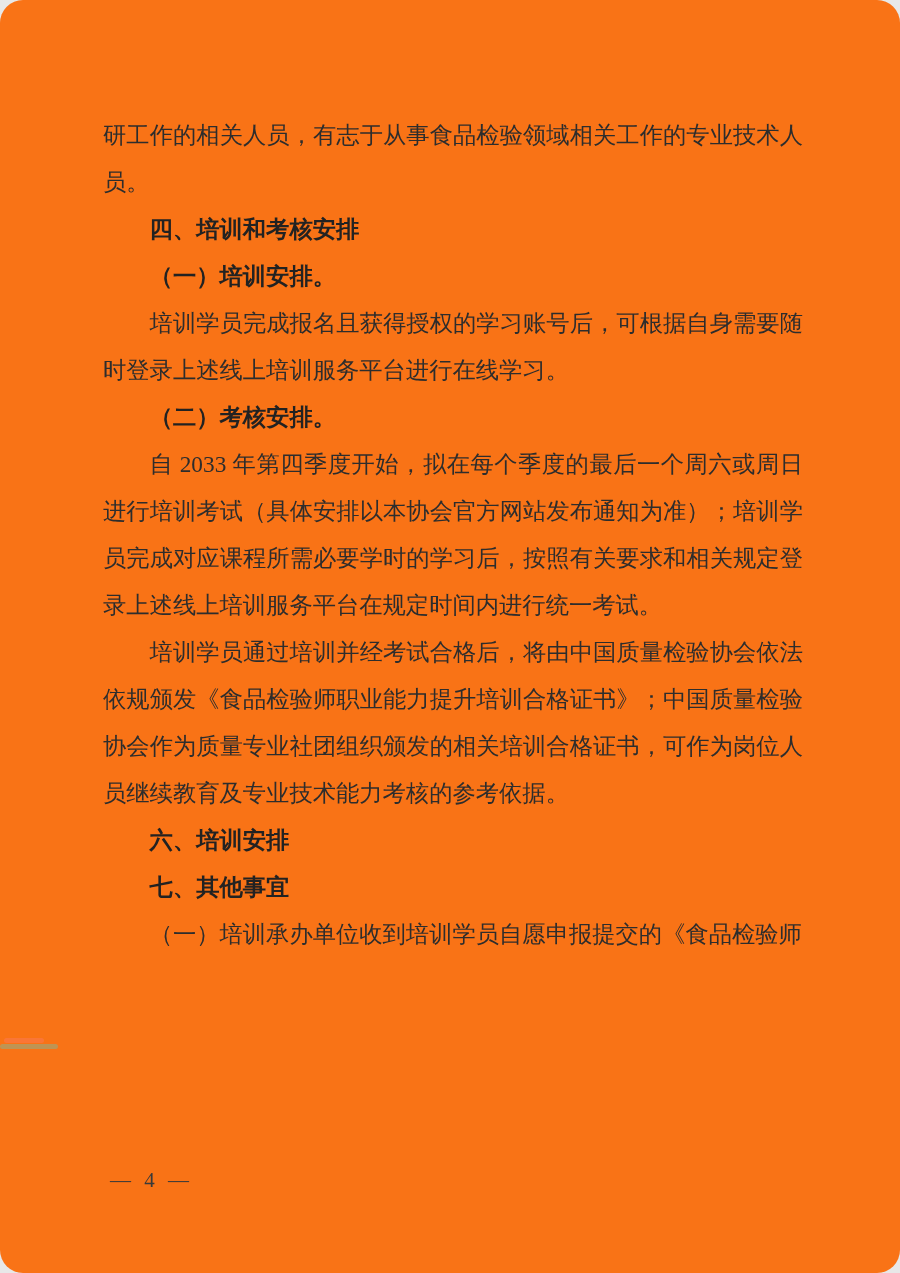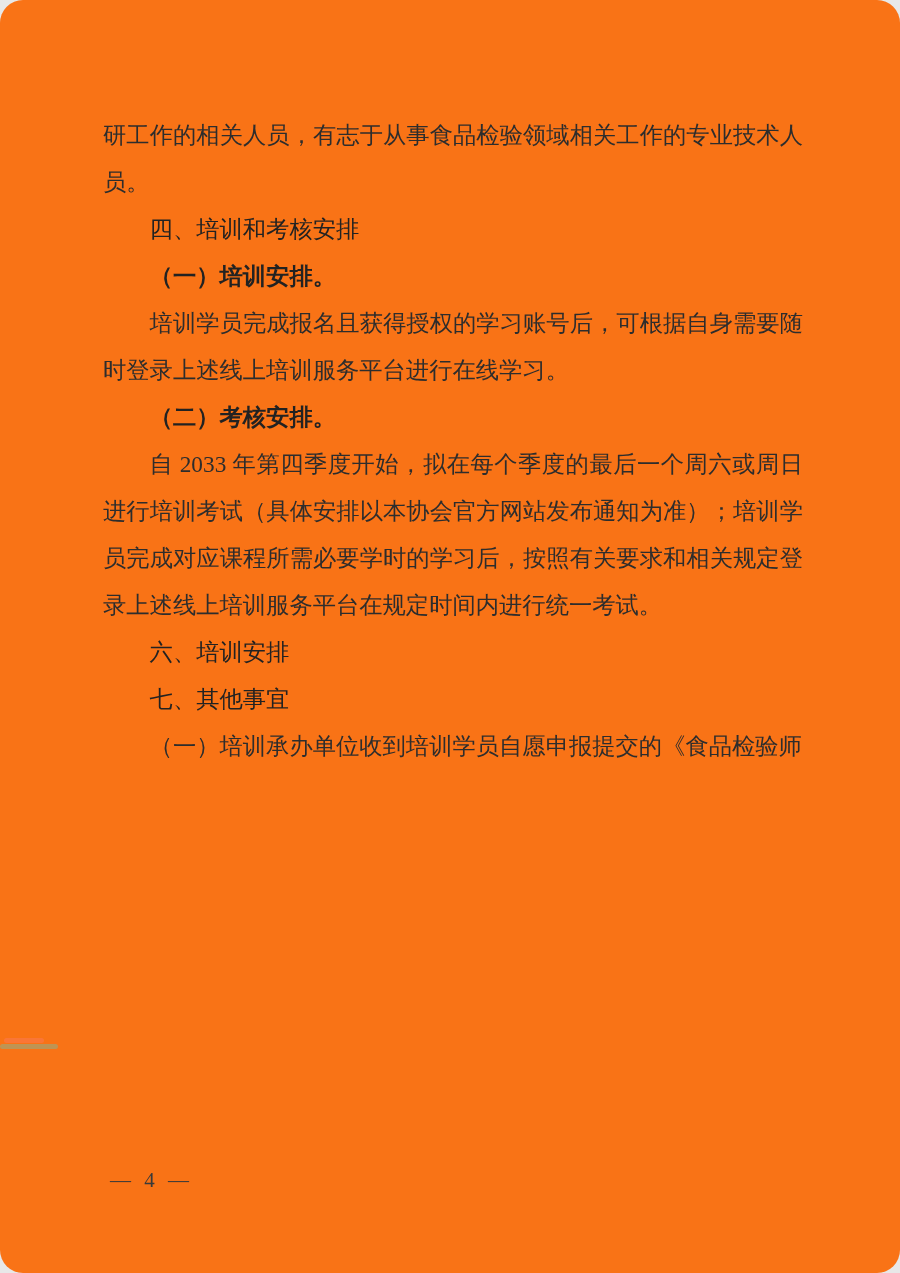--- a/index.html
+++ b/index.html
@@ -33,21 +33,21 @@
   }
   .para {
     text-indent: 2em;
   }
   .para-cont {
     text-indent: 0;
   }
   .h-section {
     text-indent: 2em;
     font-family: "Liberation Sans", "DejaVu Sans", sans-serif;
-    font-weight: normal;
+    font-weight: bold;
     color: #222;
   }
   .h-sub {
     text-indent: 2em;
     font-weight: bold;
     color: #222;
   }
   .page-number {
     position: absolute;
     left: 110px;
@@ -91,20 +91,21 @@
 
     <div class="h-sub">（一）培训安排。</div>
 
     <div class="para">培训学员完成报名且获得授权的学习账号后，可根据自身需要随时登录上述线上培训服务平台进行在线学习。</div>
 
     <div class="h-sub">（二）考核安排。</div>
 
     <div class="para">自 2033 年第四季度开始，拟在每个季度的最后一个周六或周日进行培训考试（具体安排以本协会官方网站发布通知为准）；培训学员完成对应课程所需必要学时的学习后，按照有关要求和相关规定登录上述线上培训服务平台在规定时间内进行统一考试。</div>
 
 
+    <div class="para">培训学员通过培训并经考试合格后，将由中国质量检验协会依法依规颁发《食品检验师职业能力提升培训合格证书》；中国质量检验协会作为质量专业社团组织颁发的相关培训合格证书，可作为岗位人员继续教育及专业技术能力考核的参考依据。</div>
 
     <div class="h-section">六、培训安排</div>
 
 
     <div class="h-section">七、其他事宜</div>
 
     <div class="para">（一）培训承办单位收到培训学员自愿申报提交的《食品检验师</div>
 
   </div>
 

